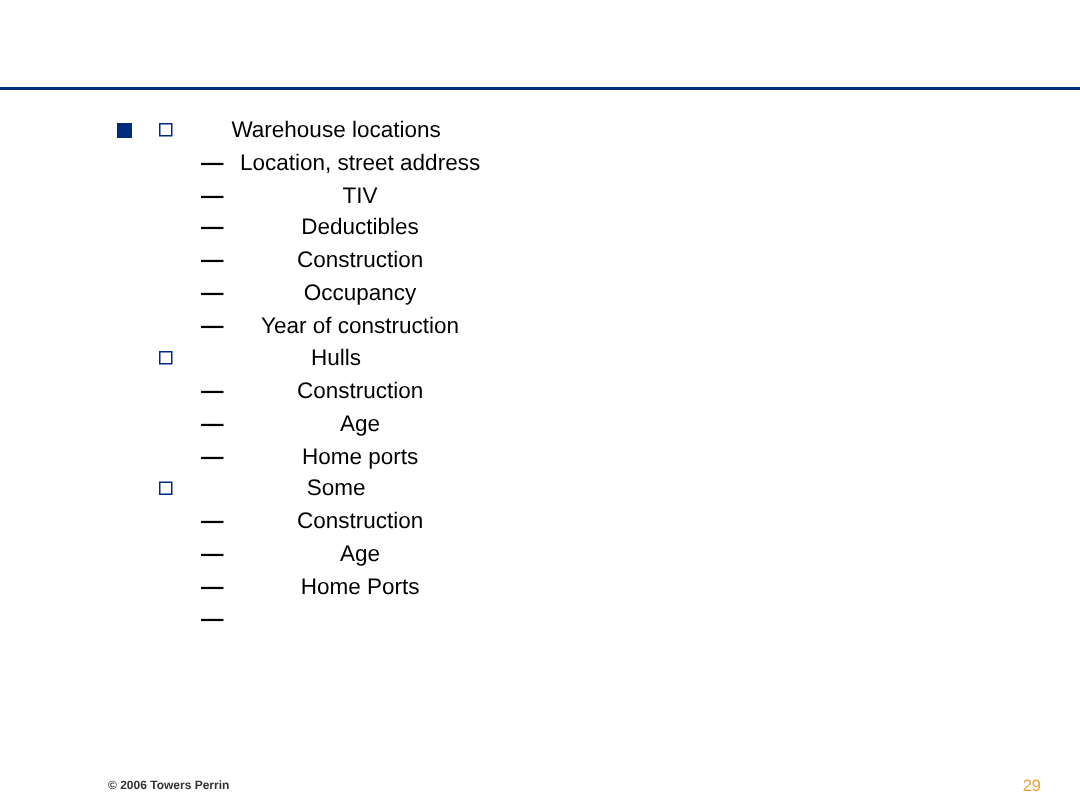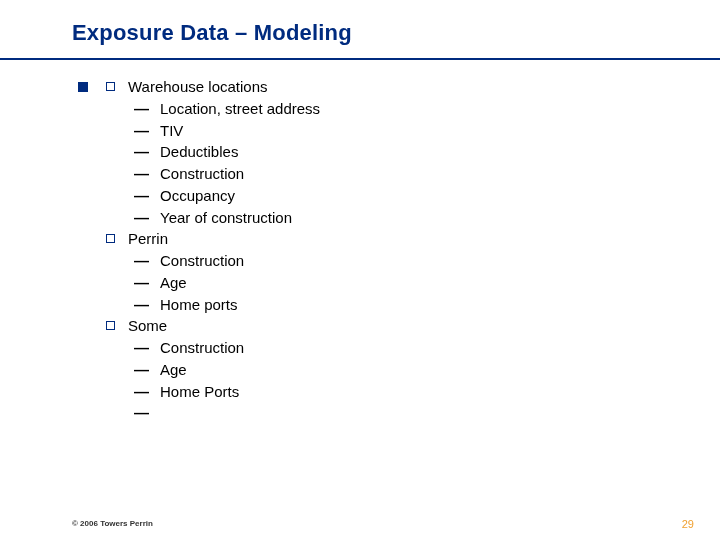--- a/index.html
+++ b/index.html
@@ -25,21 +25,21 @@
   .content {
     position: absolute;
     left: 78px;
     top: 76px;
     font-size: 15px;
     color: #000;
     line-height: 1.45;
   }
   ul { list-style: none; }
   .lvl1 > li { position: relative; padding-left: 22px; }
-  .lvl2 > li { position: relative; padding-left: 22px; margin-left: 6px; }
+  .lvl2 > li { position: relative; padding-left: 22px; margin-left: 6px; text-align: center; }
   .lvl3 > li { position: relative; padding-left: 26px; margin-left: 6px; }
   .sq {
     position: absolute;
     left: 0;
     top: 0.38em;
     width: 10px;
     height: 10px;
     background: #002b7f;
   }
   .sq.hollow { background: #fff; border: 1.5px solid #002b7f; width: 9px; height: 9px; }
@@ -63,21 +63,20 @@
     bottom: 10px;
     font-size: 11px;
     color: #f0a030;
     font-weight: normal;
   }
 </style>
 </head>
 <body>
 
 <div class="slide">
-  <div class="title">Exposure Data – Modeling</div>
   <div class="rule"></div>
 
   <div class="content">
     <ul class="lvl1">
       <li>
         <span class="sq"></span>
         <ul class="lvl2">
           <li>
             <span class="sq hollow"></span>
             <span>Warehouse locations</span>
@@ -85,21 +84,21 @@
               <li><span class="dash">—</span><span>Location, street address</span></li>
               <li><span class="dash">—</span><span>TIV</span></li>
               <li><span class="dash">—</span><span>Deductibles</span></li>
               <li><span class="dash">—</span><span>Construction</span></li>
               <li><span class="dash">—</span><span>Occupancy</span></li>
               <li><span class="dash">—</span><span>Year of construction</span></li>
             </ul>
           </li>
           <li>
             <span class="sq hollow"></span>
-            <span>Perrin</span>
+            <span>Hulls</span>
             <ul class="lvl3">
               <li><span class="dash">—</span><span>Construction</span></li>
               <li><span class="dash">—</span><span>Age</span></li>
               <li><span class="dash">—</span><span>Home ports</span></li>
             </ul>
           </li>
           <li>
             <span class="sq hollow"></span>
             <span>Some</span>
             <ul class="lvl3">

